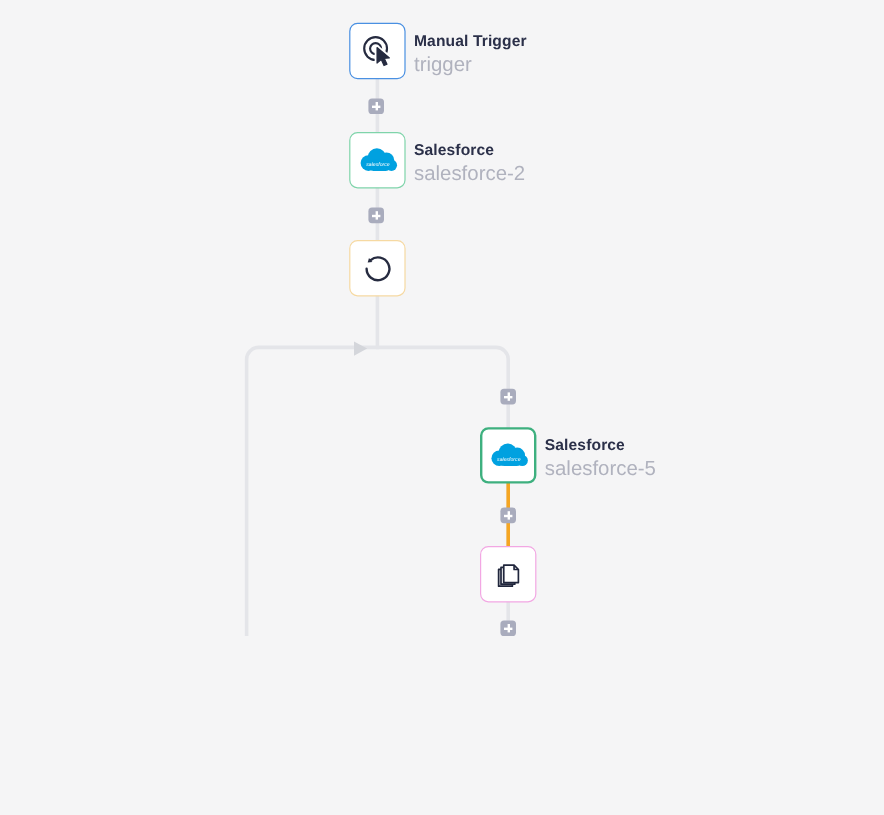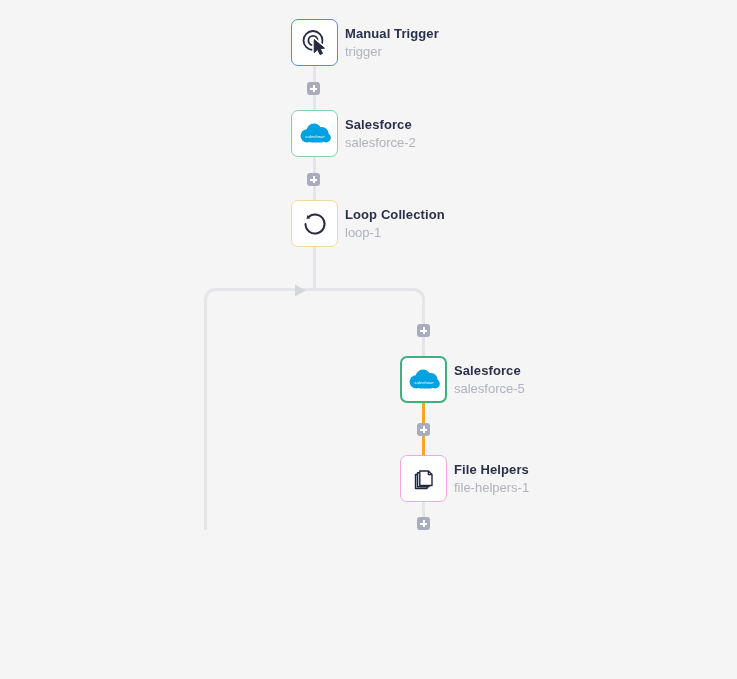--- a/index.html
+++ b/index.html
@@ -14,21 +14,21 @@
     border-radius:7px;display:flex;align-items:center;justify-content:center;
     box-sizing:border-box;flex:0 0 auto;
   }
   .b-blue  .node-box{border-color:#4a90e2;}
   .b-mint  .node-box{border-color:#7fd4aa;}
   .b-cream .node-box{border-color:#f6d9a2;}
   .b-green .node-box{border-color:#3eb07f;border-width:2px;}
   .b-pink  .node-box{border-color:#f2a7e3;}
   .node-label{margin-left:7px;padding-top:7px;}
   .node-title{font-size:13px;font-weight:700;color:#2b3049;letter-spacing:.1px;white-space:nowrap;}
-  .node-subtitle{font-size:13px;color:#b0b2be;margin-top:3px;white-space:nowrap;}
+  .node-subtitle{font-size:17px;color:#b0b2be;margin-top:3px;white-space:nowrap;}
   .add-btn{
     position:absolute;width:13px;height:13px;background:#a9acbd;border-radius:3px;
     cursor:pointer;
   }
   .add-btn .plus{position:absolute;left:0;top:0;width:13px;height:13px;display:block;}
   .add-btn .plus::before{content:"";position:absolute;left:3px;top:5.5px;width:7px;height:2px;background:#fff;}
   .add-btn .plus::after{content:"";position:absolute;left:5.5px;top:3px;width:2px;height:7px;background:#fff;}
 </style>
 </head>
 <body>
@@ -84,24 +84,20 @@
     </div>
   </div>
 
   <div class="node b-cream" style="left:291px;top:200px">
     <div class="node-box">
       <svg width="30" height="30" viewBox="0 0 30 30">
         <path d="M 5.5,15 A 9.5 9.5 0 1 0 8.89,7.72" fill="none" stroke="#262b40" stroke-width="2" stroke-linecap="round"></path>
         <polygon points="6.4,9.8 10.3,9.4 7.5,6.0" fill="#262b40"></polygon>
       </svg>
     </div>
-    <div class="node-label">
-      <div class="node-title">Loop Collection</div>
-      <div class="node-subtitle">loop-1</div>
-    </div>
   </div>
 
   <div class="node b-green" style="left:400px;top:356px">
     <div class="node-box">
       <svg width="38" height="28" viewBox="0 0 40 30">
         <g fill="#00a1e0">
           <circle cx="11.5" cy="17" r="7"></circle>
           <circle cx="19" cy="12" r="8.2"></circle>
           <circle cx="27.5" cy="14.5" r="7"></circle>
           <circle cx="32" cy="19" r="5"></circle>
@@ -120,24 +116,20 @@
     <div class="node-box">
       <svg width="30" height="30" viewBox="0 0 30 30">
         <g stroke="#20263c" stroke-width="1.4" stroke-linejoin="round">
           <rect x="6.5" y="10.5" width="11.5" height="14" fill="#d9dadd"></rect>
           <rect x="8.5" y="8.8" width="11.5" height="14" fill="#ececee"></rect>
           <path d="M10.8,7 h8.6 l3.6,3.6 v10.9 h-12.2 z" fill="#ffffff"></path>
           <path d="M19.4,7 v3.6 h3.6" fill="none"></path>
         </g>
       </svg>
     </div>
-    <div class="node-label">
-      <div class="node-title">File Helpers</div>
-      <div class="node-subtitle">file-helpers-1</div>
-    </div>
   </div>
 
 
   <div class="add-btn" style="left:307px;top:82px">
       <span class="plus"></span>
     </div>
   <div class="add-btn" style="left:307px;top:173px">
       <span class="plus"></span>
     </div>
   <div class="add-btn" style="left:417px;top:324px">

